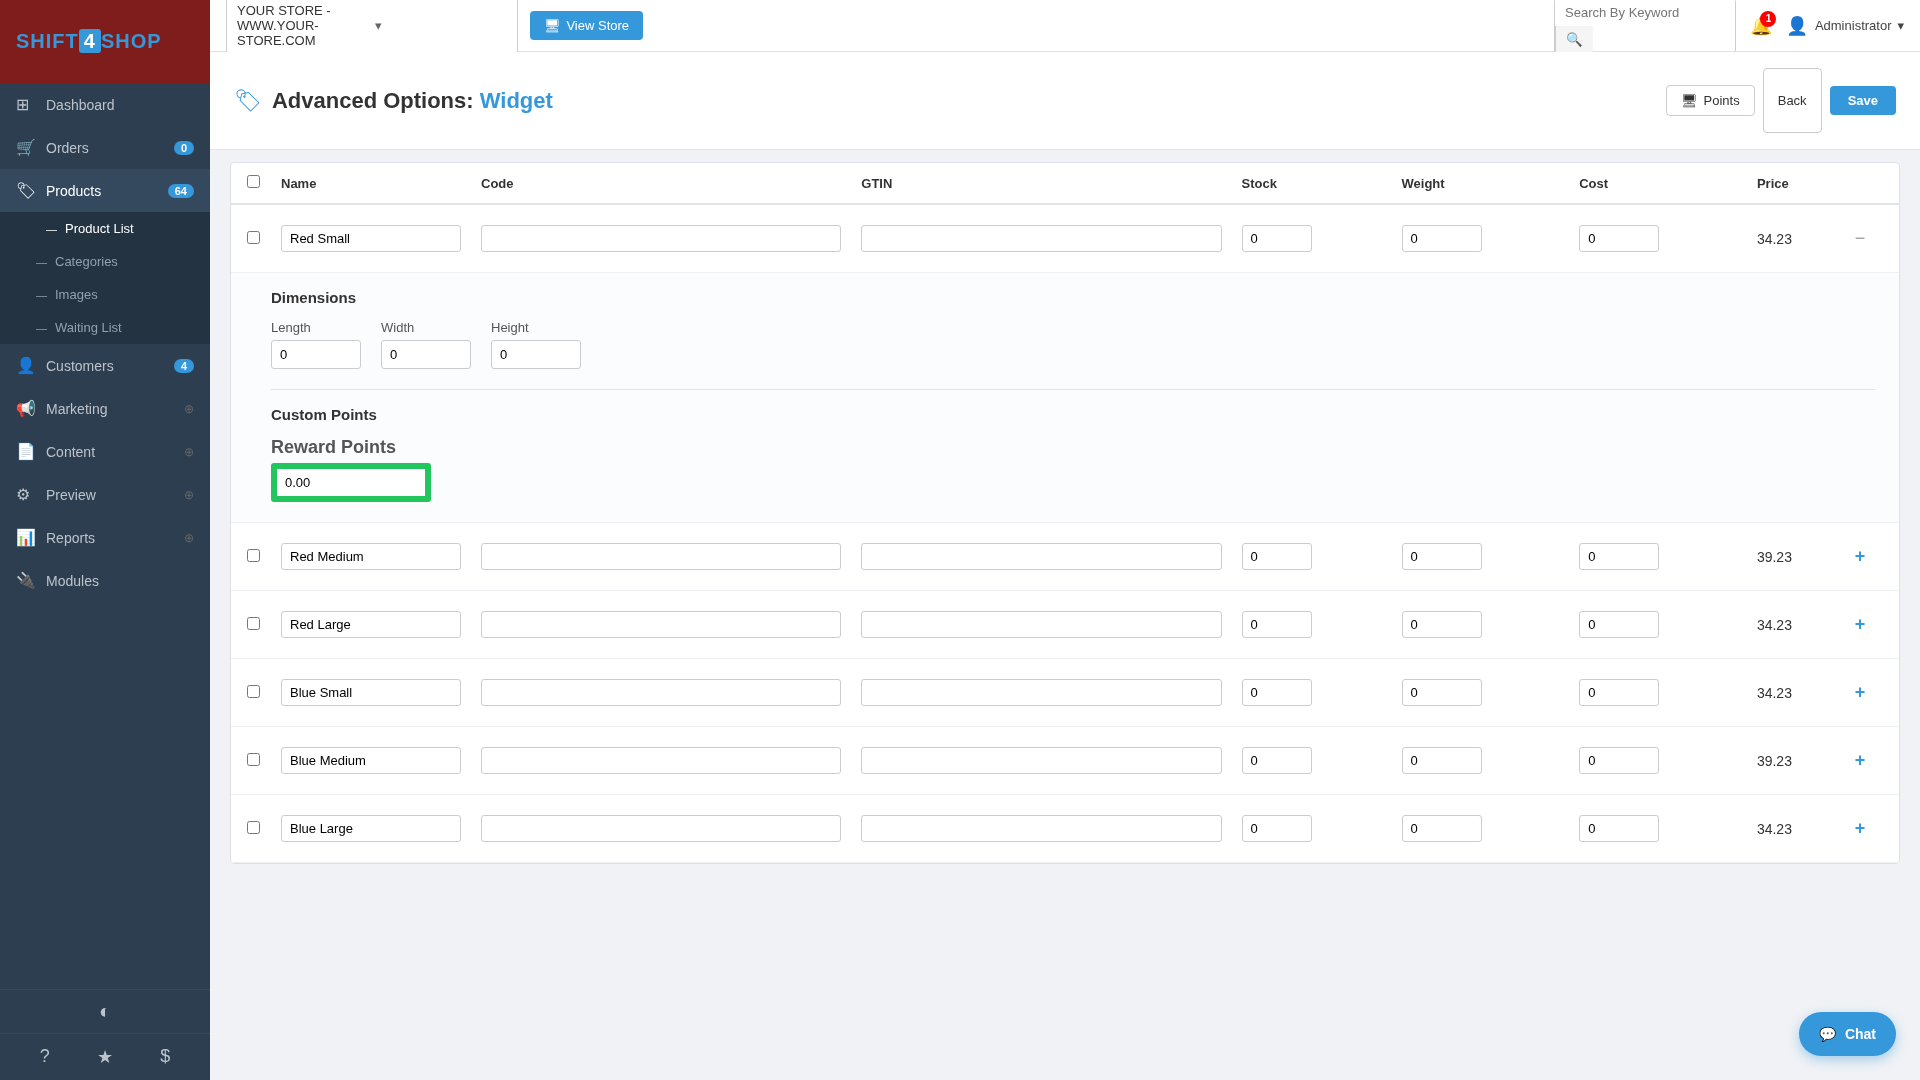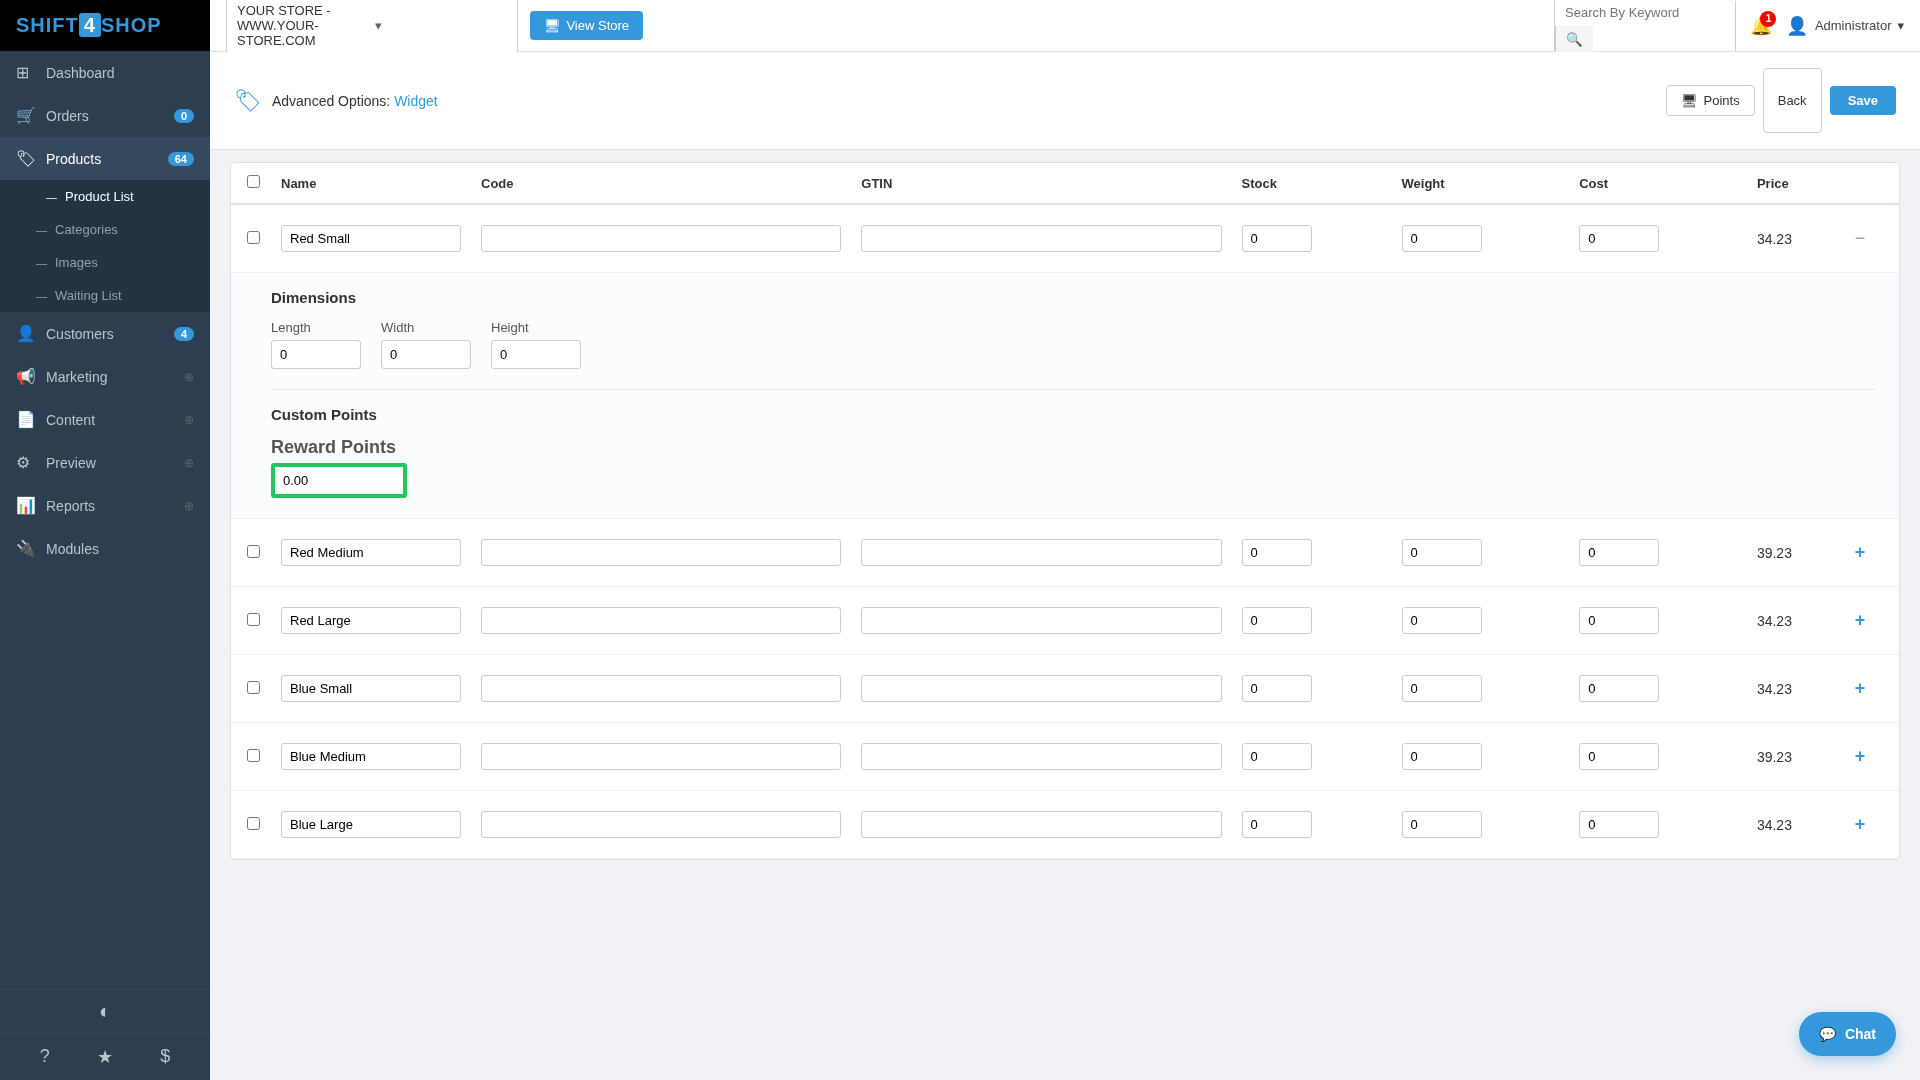--- a/index.html
+++ b/index.html
@@ -9,22 +9,22 @@
     #sidebar {
       width: 210px;
       min-width: 210px;
       background: #2c3e50;
       display: flex;
       flex-direction: column;
       height: 100vh;
       overflow-y: auto;
     }
     #sidebar-logo {
-      padding: 14px 16px;
-      background: #000000;
+      padding: 30px 16px;
+      background: #7f1d1d;
       display: flex;
       align-items: flex-end;
     }
     .logo-text {
       color: white;
       font-size: 20px;
       font-weight: 700;
       letter-spacing: 1px;
     }
     .logo-text span { color: #3498db; }
@@ -188,23 +188,23 @@
       justify-content: space-between;
       border-bottom: 1px solid #e0e3e8;
     }
     .page-title-area {
       display: flex;
       align-items: center;
       gap: 10px;
     }
     .page-title-icon { color: #3498db; font-size: 22px; }
     .page-title {
-      font-size: 14px;
+      font-size: 22px;
       color: #333;
-      font-weight: 400;
+      font-weight: 700;
     }
     .page-title .highlight { color: #3498db; }
     .page-actions { display: flex; align-items: center; gap: 8px; }
     .btn-preview {
       border: 1px solid #ccc;
       background: white;
       border-radius: 4px;
       padding: 7px 14px;
       cursor: pointer;
       font-size: 13px;
@@ -293,22 +293,22 @@
       border-radius: 3px;
       padding: 6px 8px;
       font-size: 13px;
       outline: none;
     }
 
     .section-divider { border: none; border-top: 1px solid #e0e3e8; margin: 16px 0; }
 
     .custom-points-section label { display: block; font-size: 18px; color: #555; margin-bottom: 5px; font-weight: bold; }
     .custom-points-section input {
-      width: 136px;
-      border: 4px solid #22c55e;
+      width: 160px;
+      border: 6px solid #22c55e;
       border-radius: 3px;
       padding: 6px 8px;
       font-size: 13px;
       outline: none;
     }
 
     
     .chat-btn {
       position: fixed;
       bottom: 24px;

